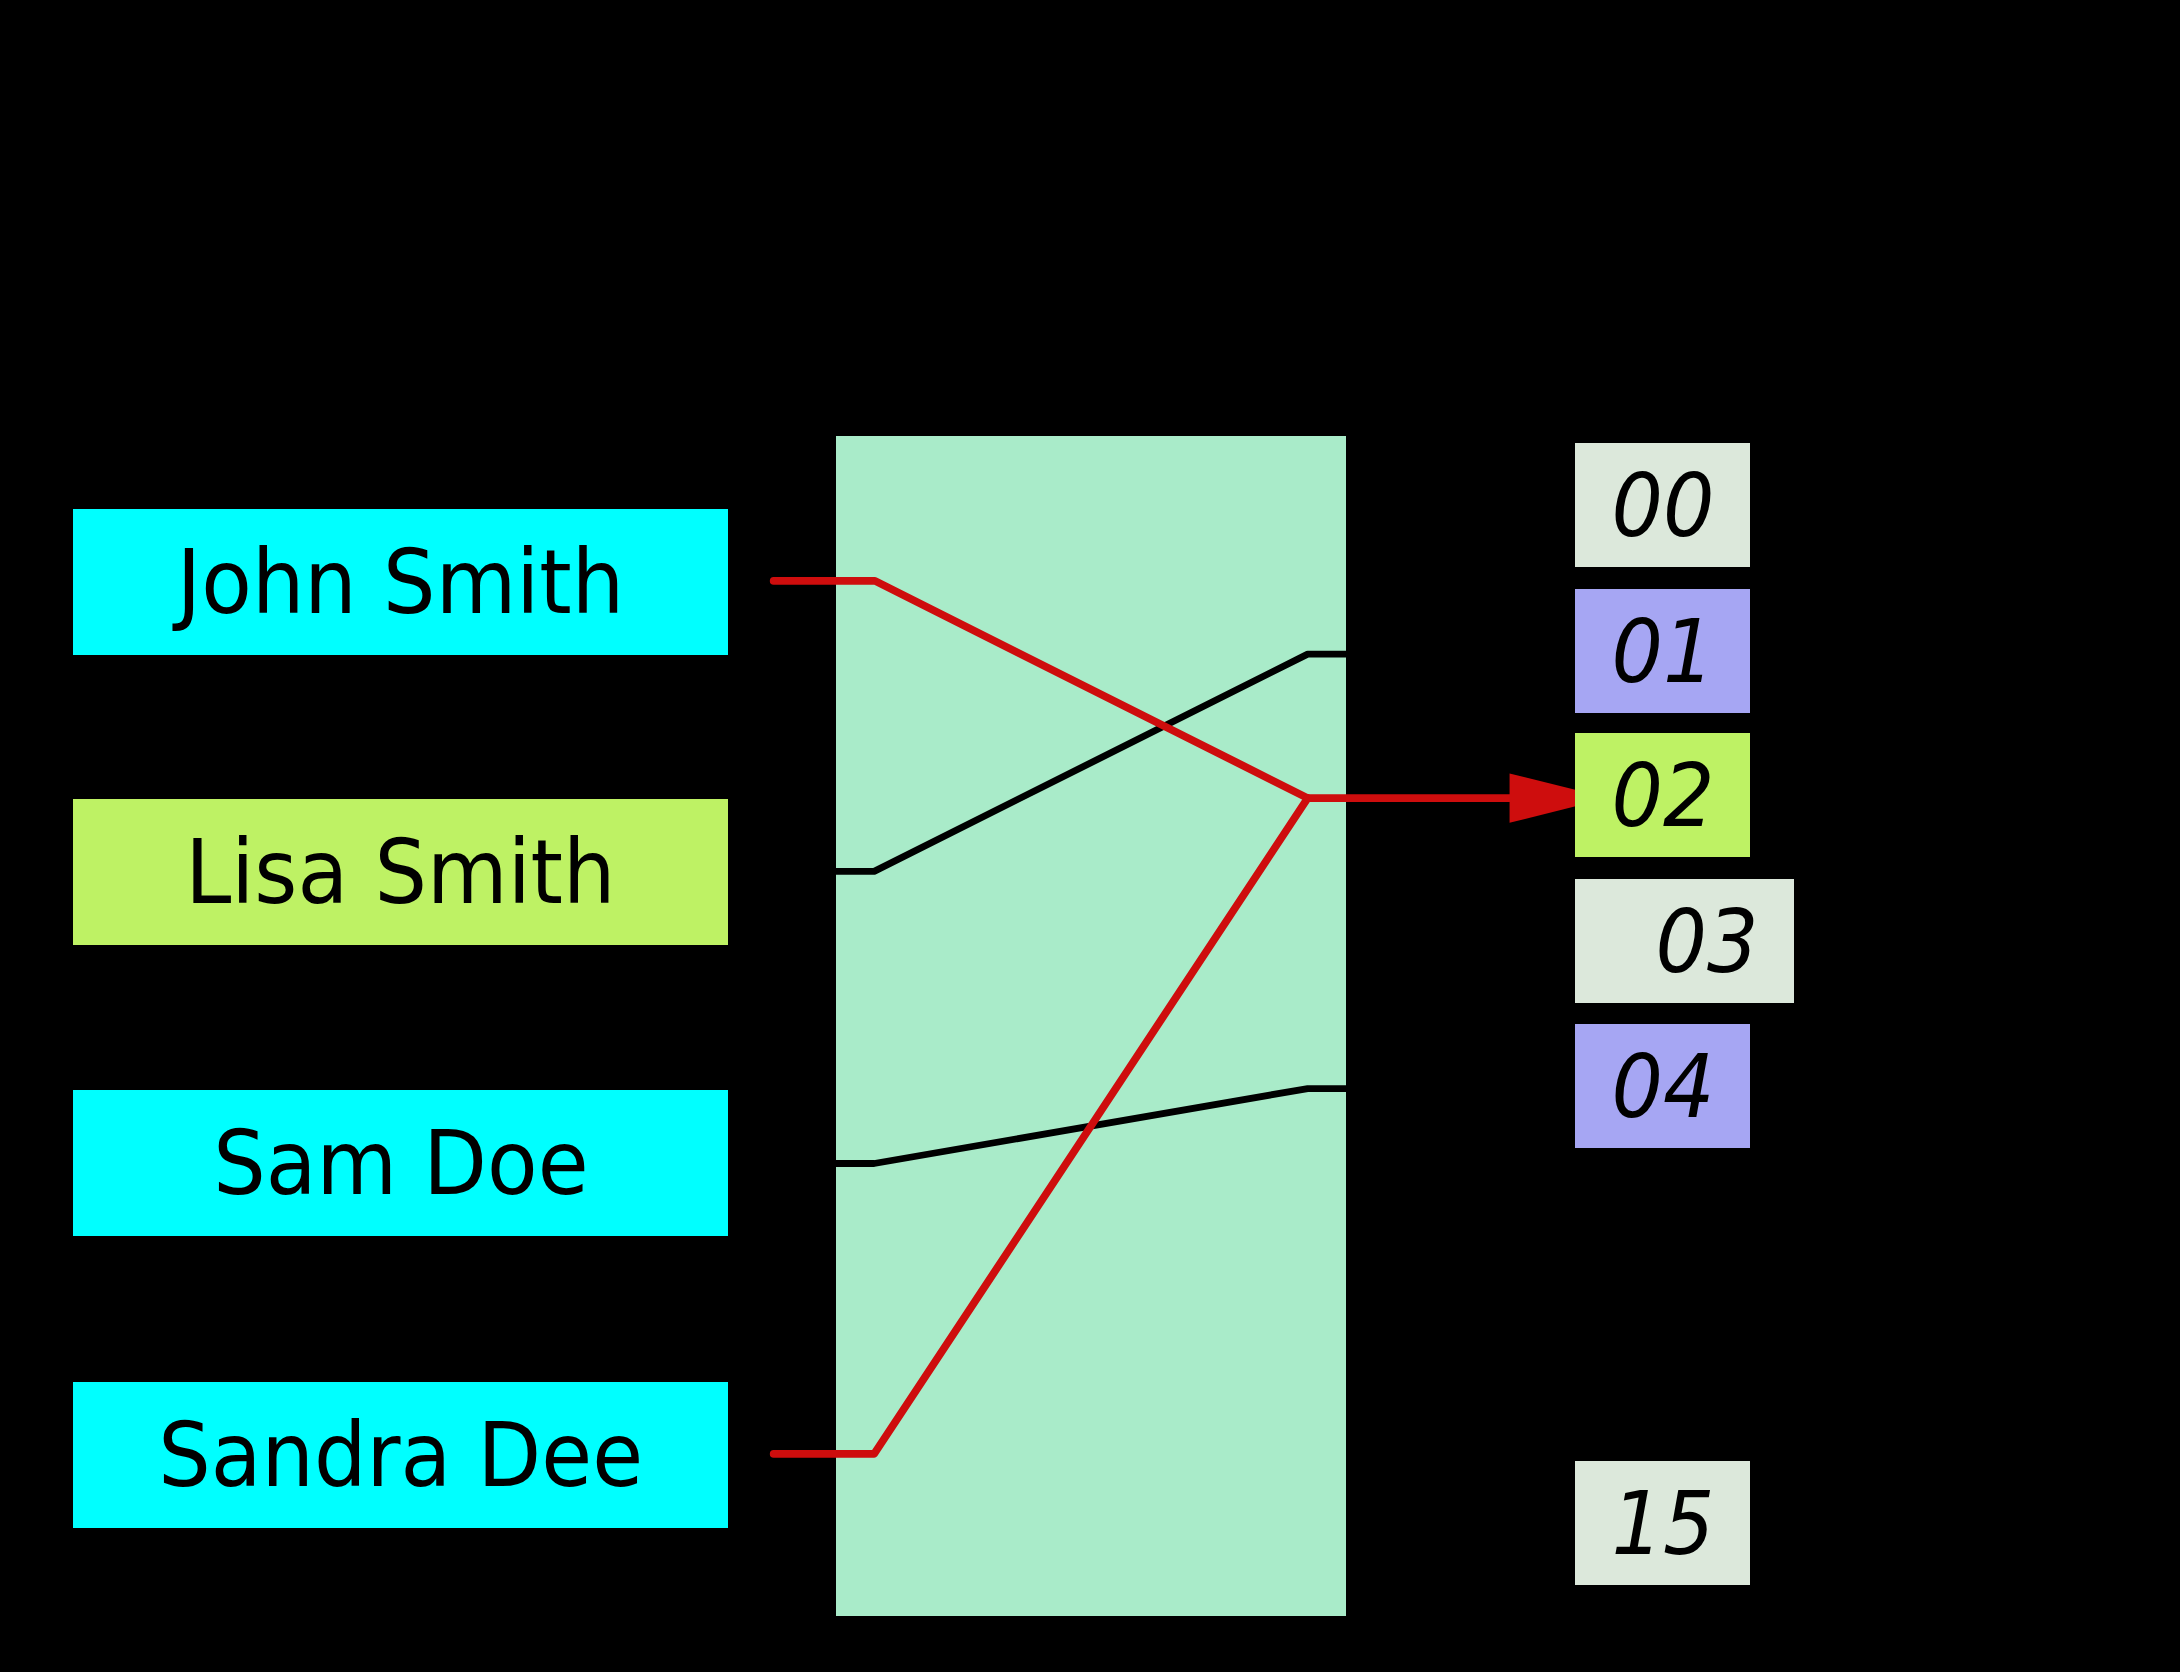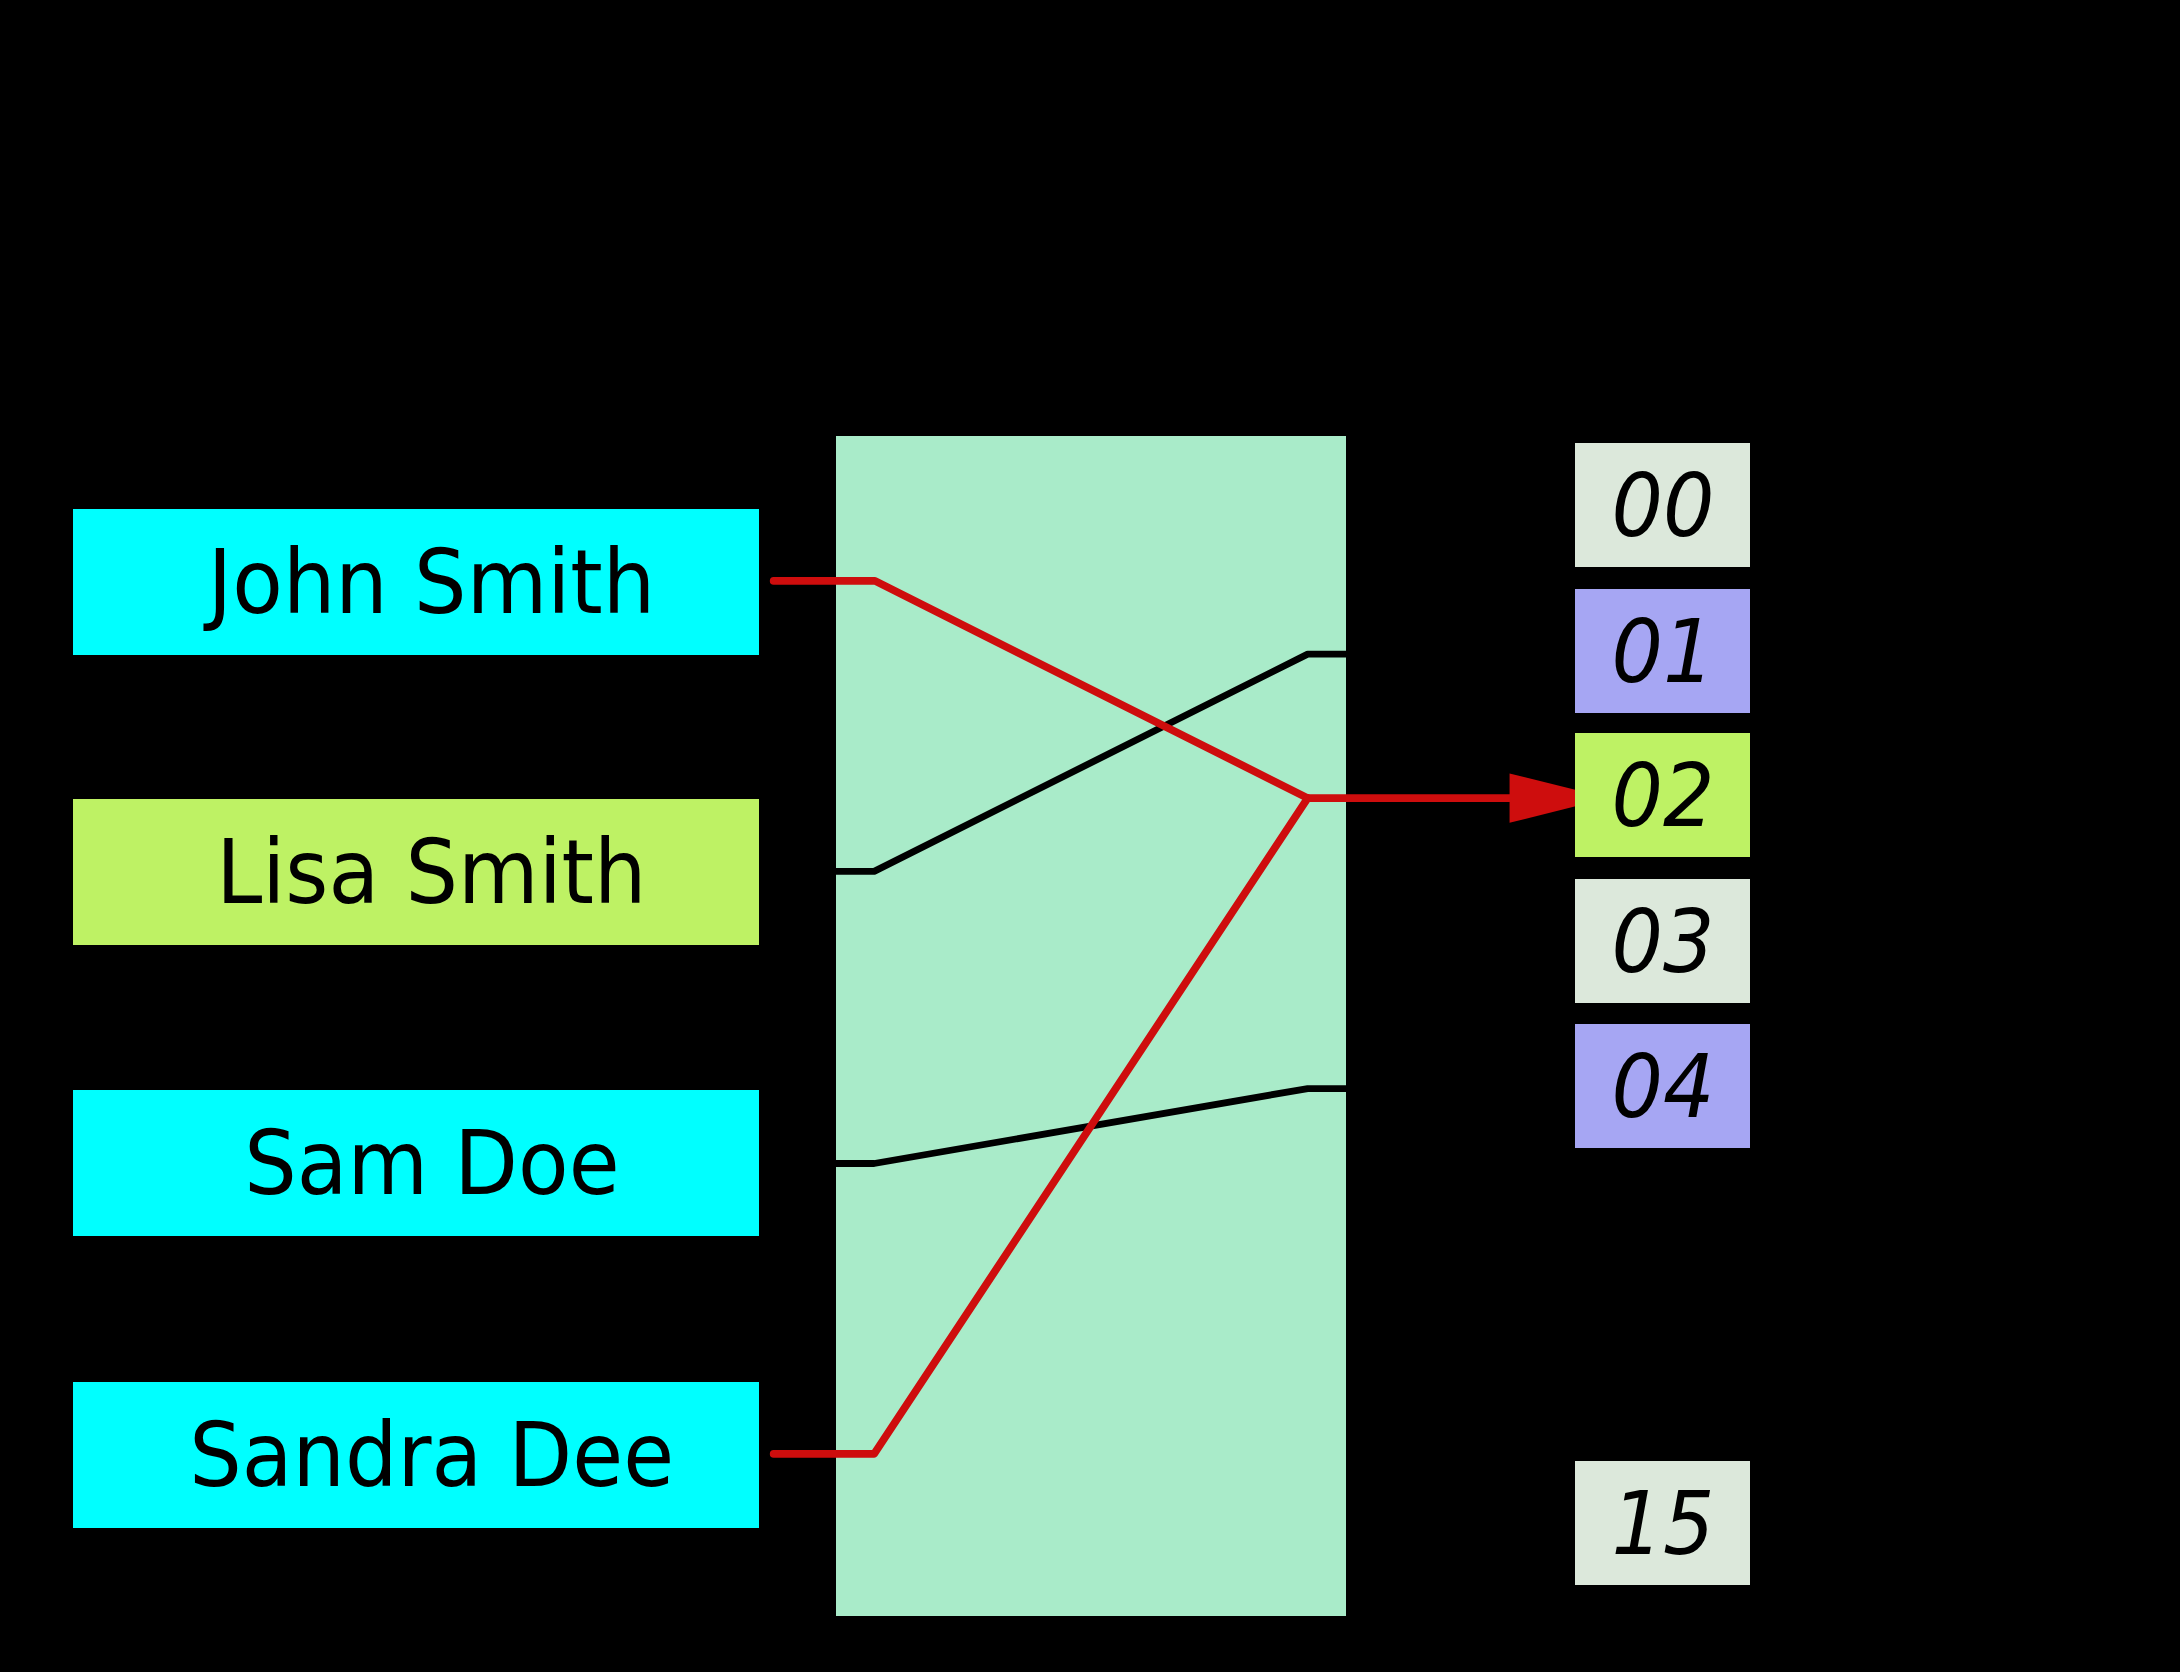--- a/index.html
+++ b/index.html
@@ -6,21 +6,21 @@
   .stage{
     position:relative;
     width:2181px;height:1672px;
     background:#000;
     overflow:hidden;
     font-family:"DejaVu Sans", sans-serif;
   }
   .key{
     position:absolute;
     left:73px;width:655px;height:146px;
-    display:flex;align-items:center;justify-content:center;padding-left:31px;
+    display:flex;align-items:center;justify-content:center;
   }
   .key span{
     display:inline-block;
     font-size:89px;
     color:#000;
     transform:scaleX(0.93);
     white-space:nowrap;
   }
   .hashbox{
     position:absolute;
@@ -73,21 +73,21 @@
 
   <div class="bucket" style="top: 443px; background-color: rgb(220, 232, 219);">
     <span>00</span>
   </div>
   <div class="bucket" style="top: 589px; background-color: rgb(166, 166, 243);">
     <span>01</span>
   </div>
   <div class="bucket" style="top: 733px; background-color: #bef264;">
     <span>02</span>
   </div>
-  <div class="bucket" style="top: 879px; background-color: rgb(220, 232, 219);">
+  <div class="bucket" style="top: 879px; background-color: rgb(220, 232, 219); padding-left: 44px;">
     <span>03</span>
   </div>
   <div class="bucket" style="top: 1024px; background-color: rgb(166, 166, 243); align-items: center;">
     <span>04</span>
   </div>
   <div class="bucket" style="top: 1461px; background-color: rgb(220, 232, 219);">
     <span>15</span>
   </div>
 
 </div>

